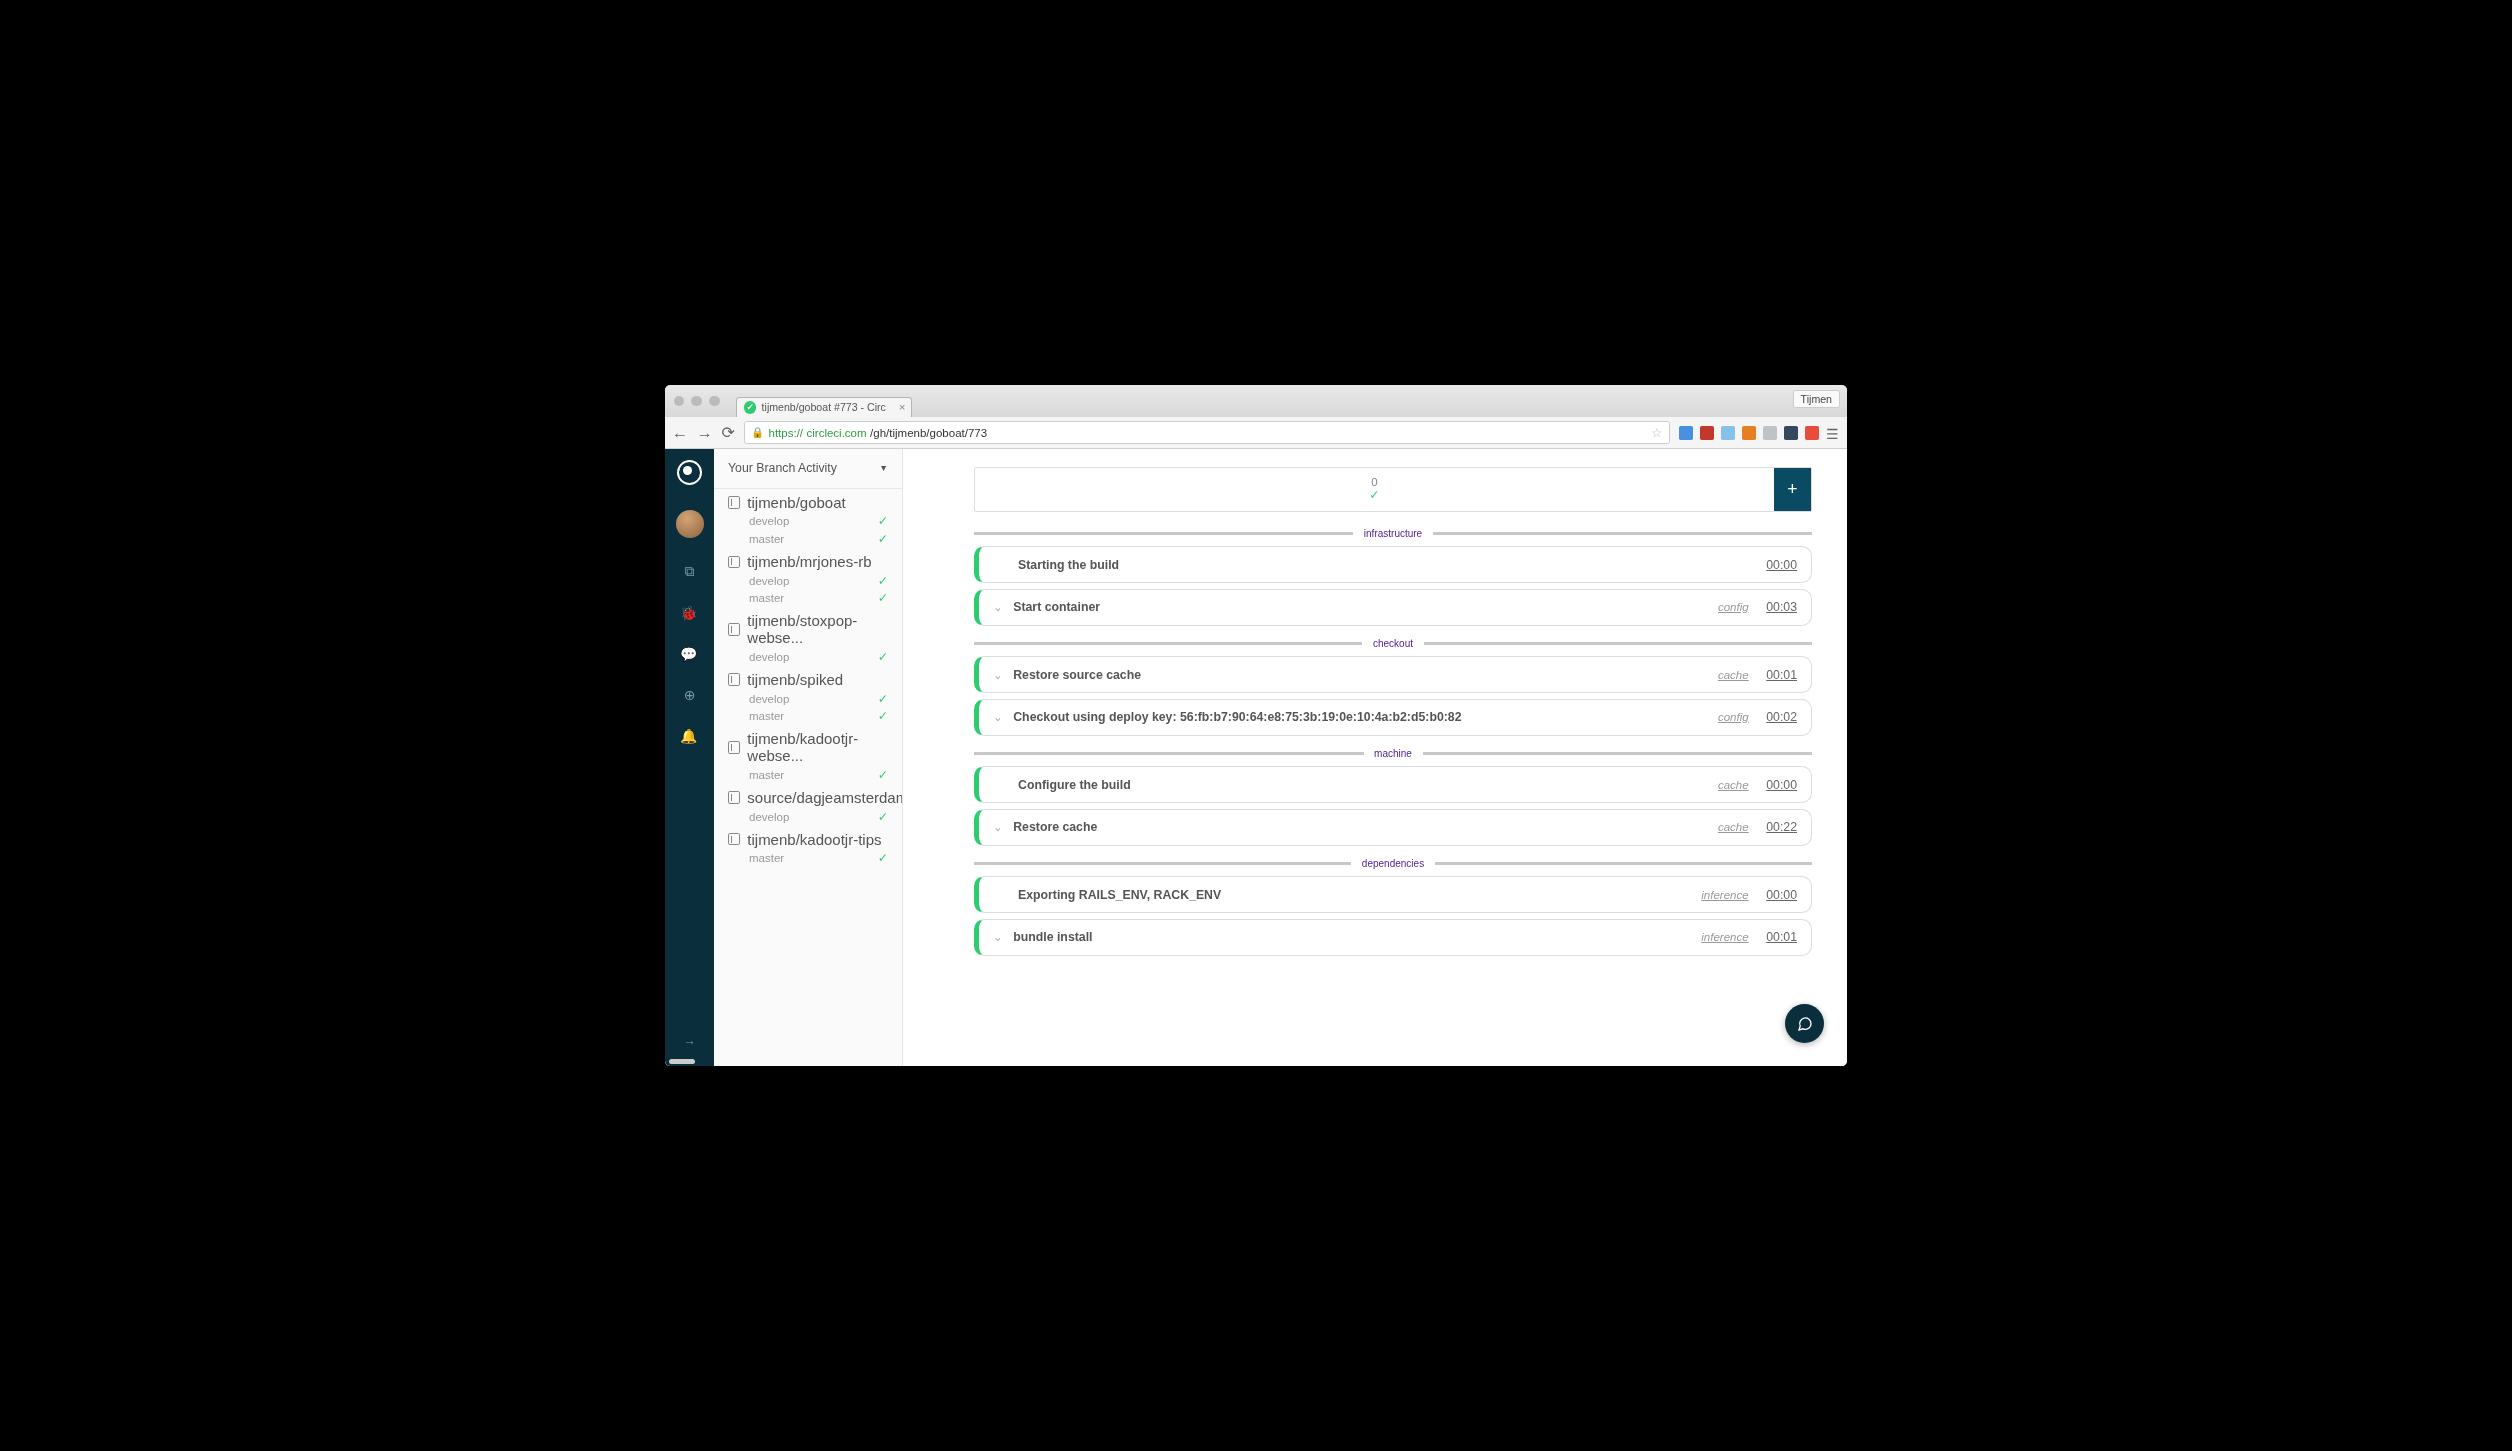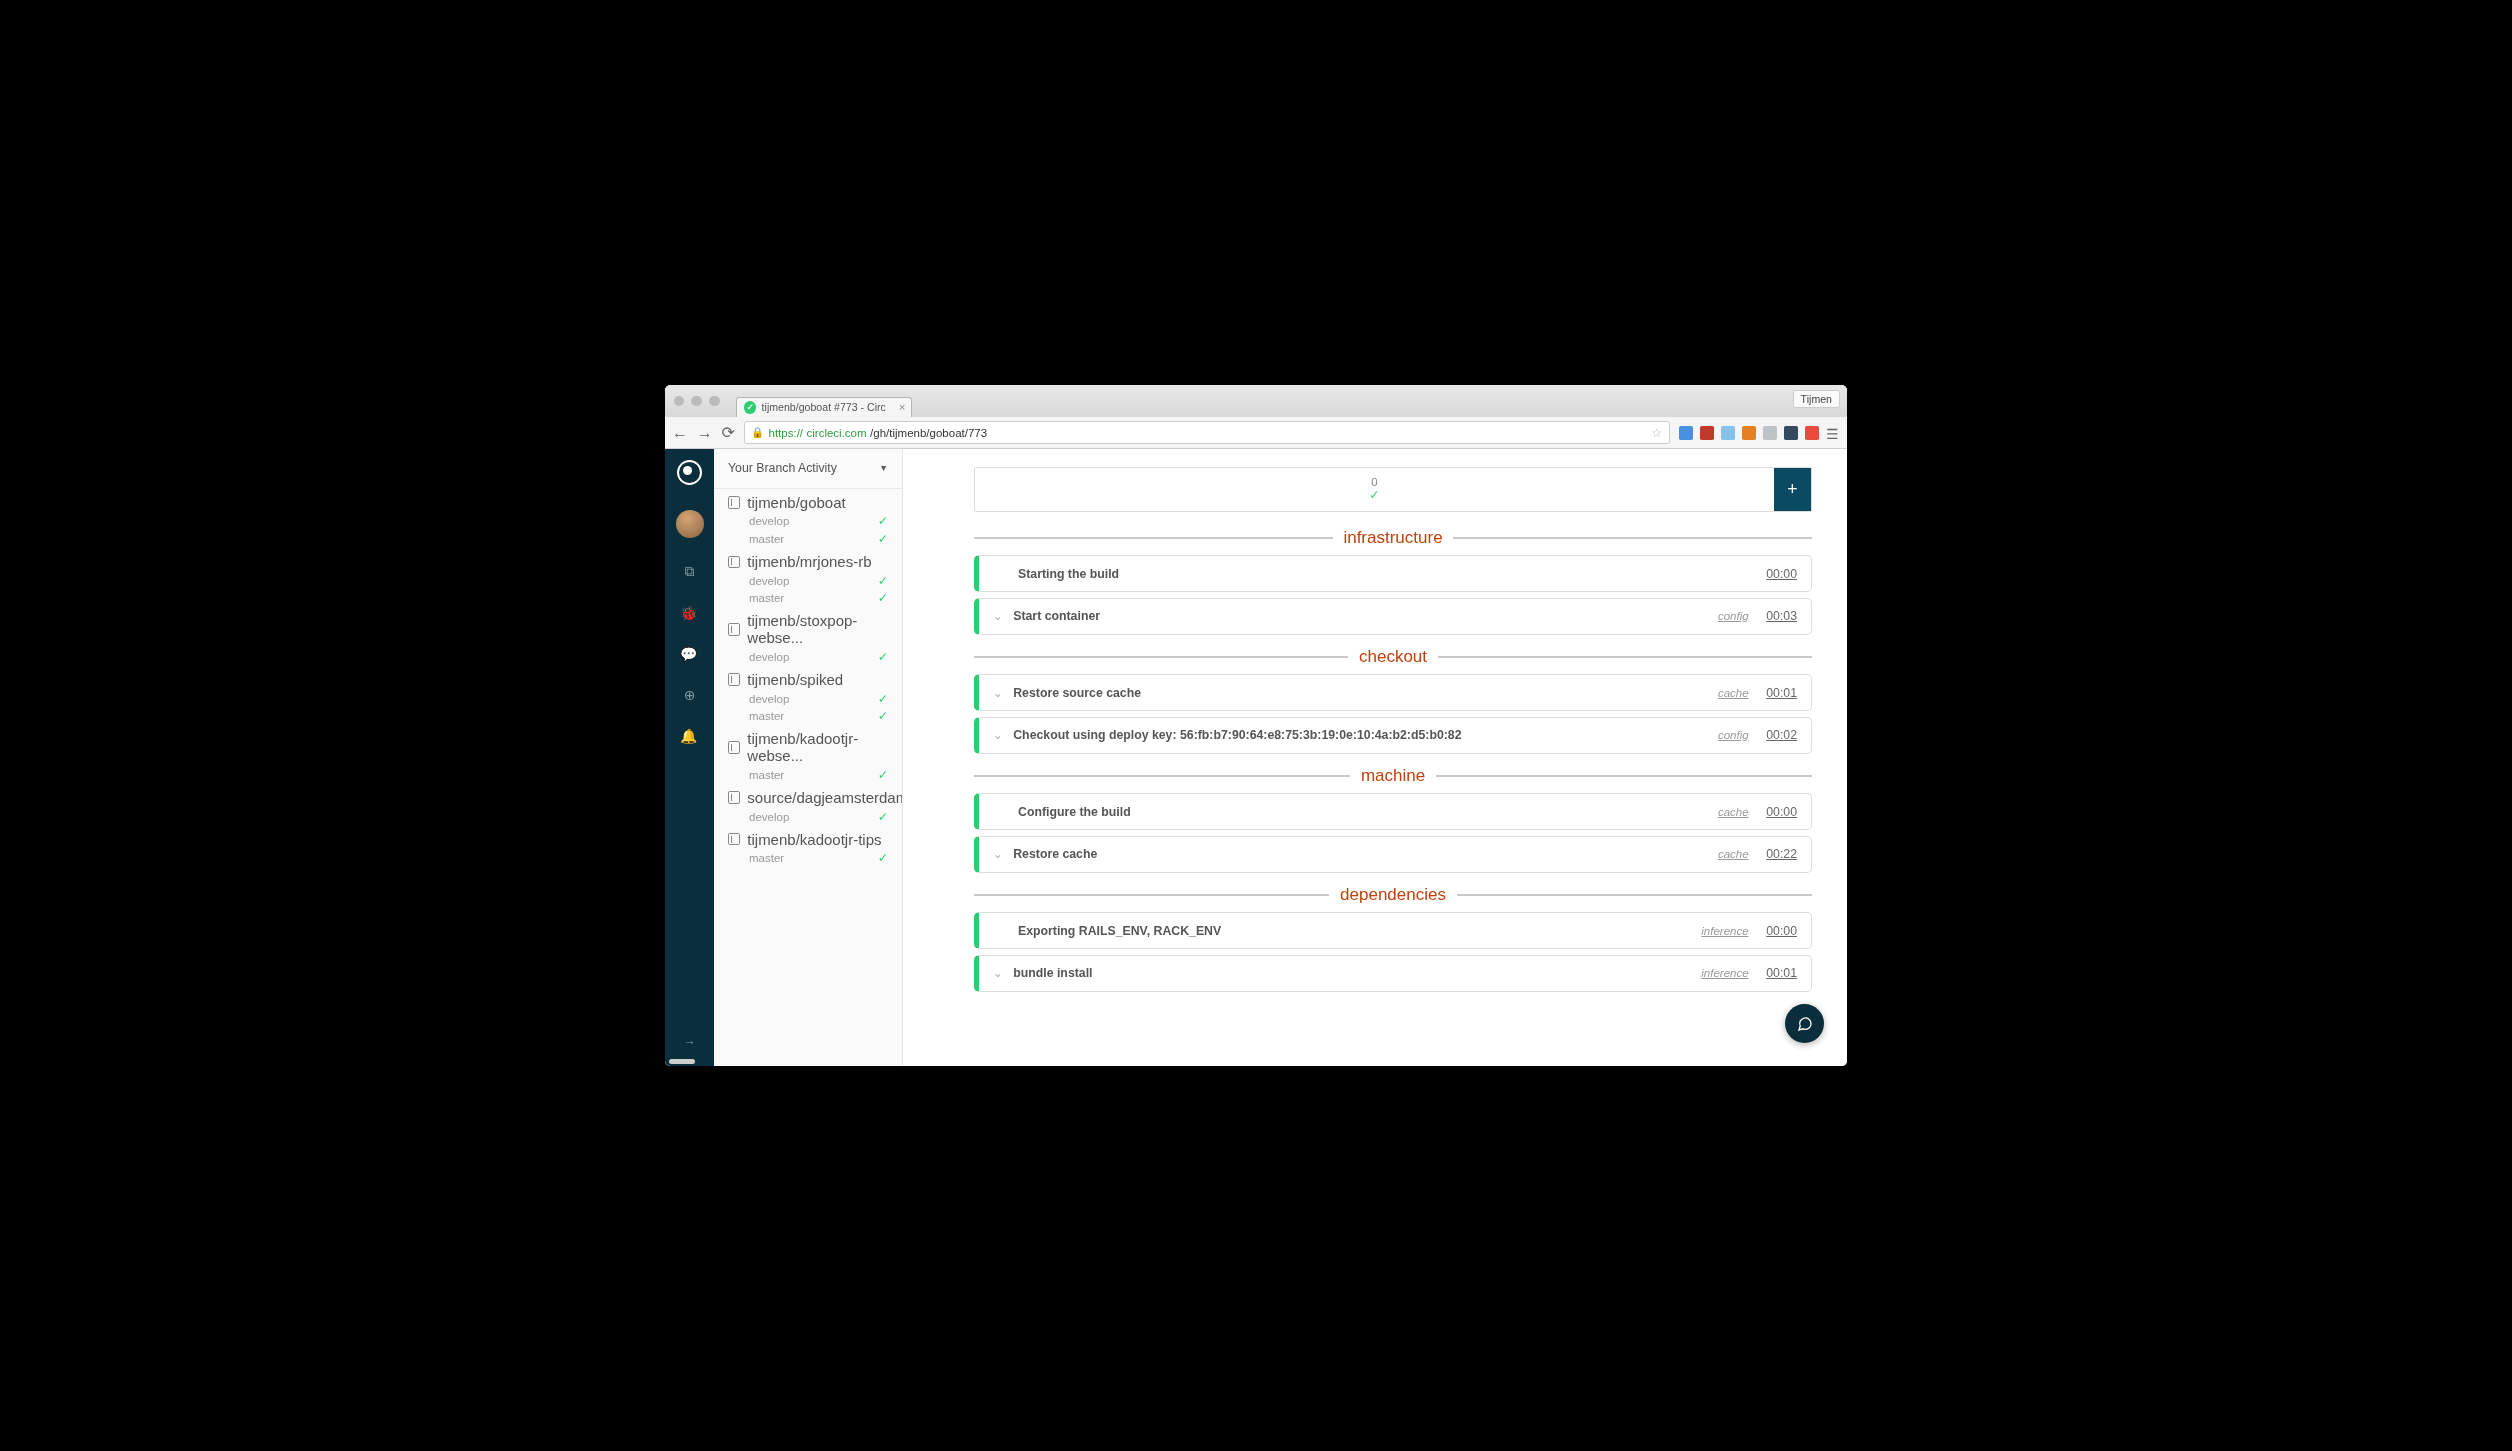--- a/index.html
+++ b/index.html
@@ -40,22 +40,22 @@
 .repo-icon::before { content: ''; position: absolute; left: 1.8px; top: 1.8px; width: 2.6px; height: 7px; border-left: 1.3px solid #888; }
 .branch-row { padding: 1.8px 14px 1.8px 35px; font-size: 11.5px; color: #999; display: flex; justify-content: space-between; align-items: center; gap: 16px; }
 .check-icon { color: #2ecc71; font-size: 12.3px; }
 .main { flex: 1; padding: 17.6px 35px 17.6px 71px; overflow-y: auto; }
 .container-box { border: 0.9px solid #ddd; border-radius: 1.8px; display: flex; margin-bottom: 16px; }
 .container-left { flex: 1; text-align: center; padding: 8.8px; font-size: 11.5px; color: #888; }
 .container-left .chk { color: #2ecc71; font-size: 12.3px; }
 .container-plus { width: 37px; background: #0a4a63; color: #fff; display: flex; align-items: center; justify-content: center; font-size: 17.6px; cursor: pointer; }
 .section-divider { display: flex; align-items: center; margin: 12.3px 0 7px; gap: 10.6px; }
 .section-divider .line { flex: 1; height: 2.6px; background: #c8c8c8; }
-.section-divider .label { color: #c2410c; font-size: 17px; }
-.step { border: 0.9px solid #ddd; border-left: 5.3px solid #2ecc71; border-radius: 5px; margin-bottom: 5.3px; padding: 10.6px 14px; display: flex; align-items: center; gap: 10.6px; font-size: 12.3px; }
+.section-divider .label { color: #4c1d95; font-size: 10px; }
+.step { border: 0.9px solid #ddd; border-left: 5.3px solid #2ecc71; border-radius: 10px; margin-bottom: 5.3px; padding: 10.6px 14px; display: flex; align-items: center; gap: 10.6px; font-size: 12.3px; }
 .step.pad { padding-left: 39px; }
 .chevron { color: #aaa; font-size: 11.5px; }
 .step-title { color: #555; font-weight: 600; flex: 1; }
 .step-tag { color: #999; font-style: italic; font-size: 11.5px; margin-right: 7px; text-decoration: underline; }
 .step-time { color: #666; font-size: 12.3px; text-decoration: underline; }
 .help-fab { position: absolute; right: 23px; bottom: 23px; width: 39px; height: 39px; border-radius: 50%; background: #0a2e3b; color: #fff; display: flex; align-items: center; justify-content: center; font-size: 16px; box-shadow: 0 1.8px 7px rgba(0,0,0,0.3); cursor: pointer; }
 .scroll-hint { position: absolute; left: 3.5px; bottom: 1.8px; width: 26.5px; height: 5.3px; background: #ccc; border-radius: 2.6px; }
 </style>
 </head>
 <body>

